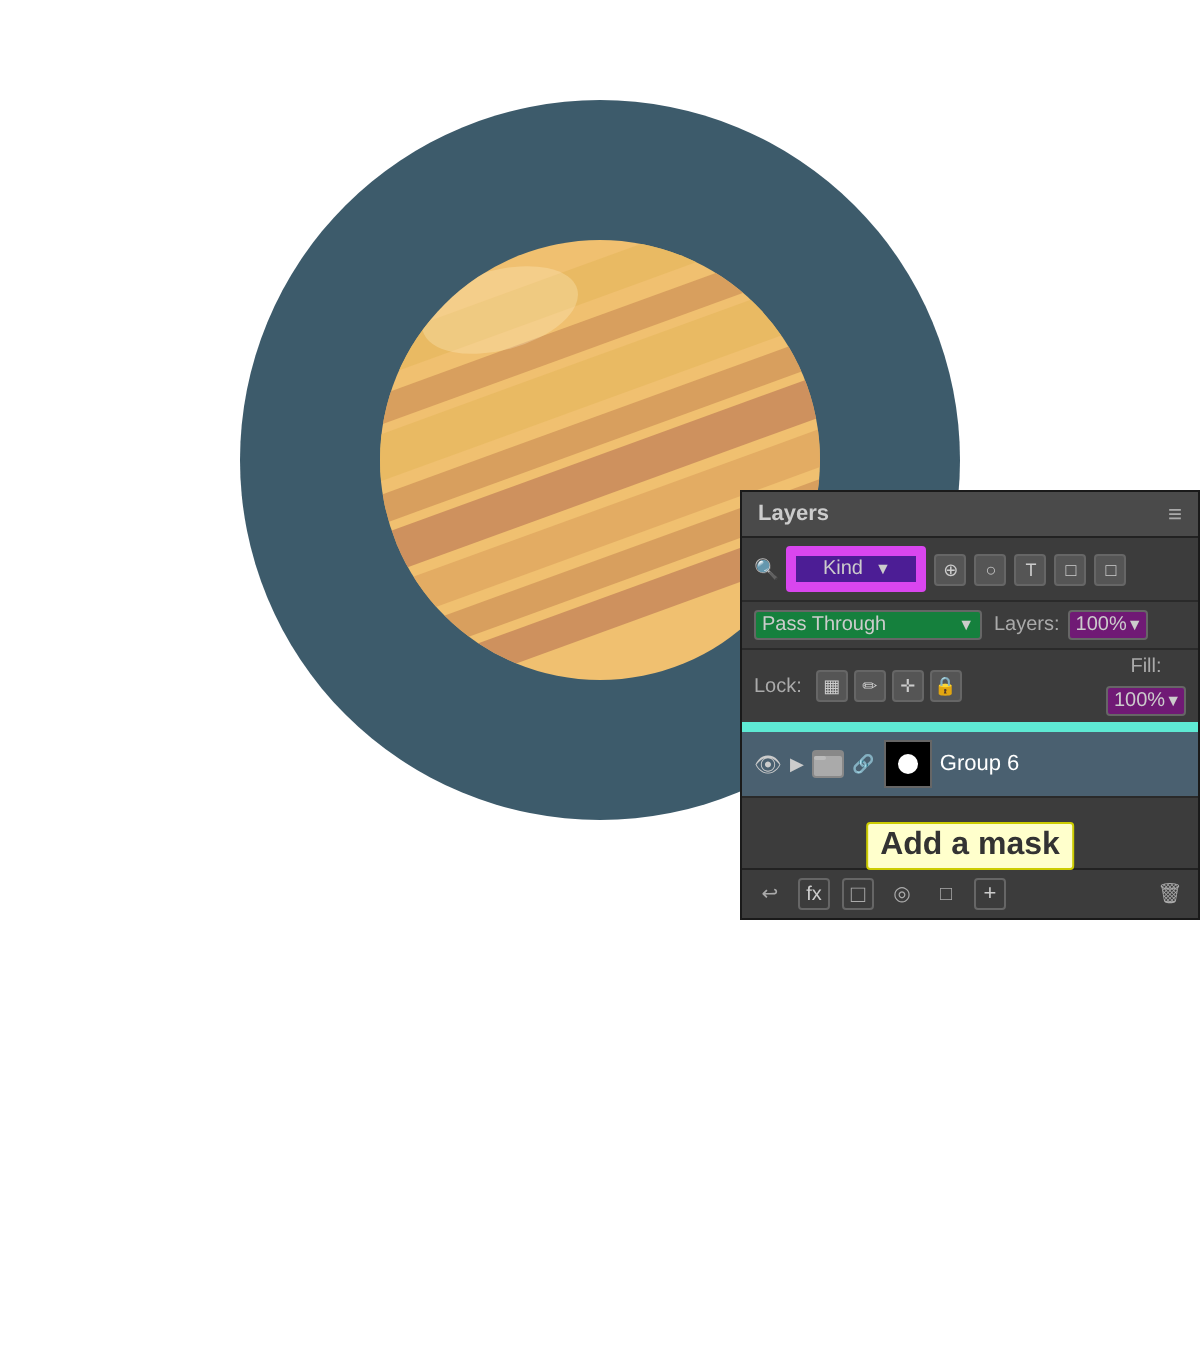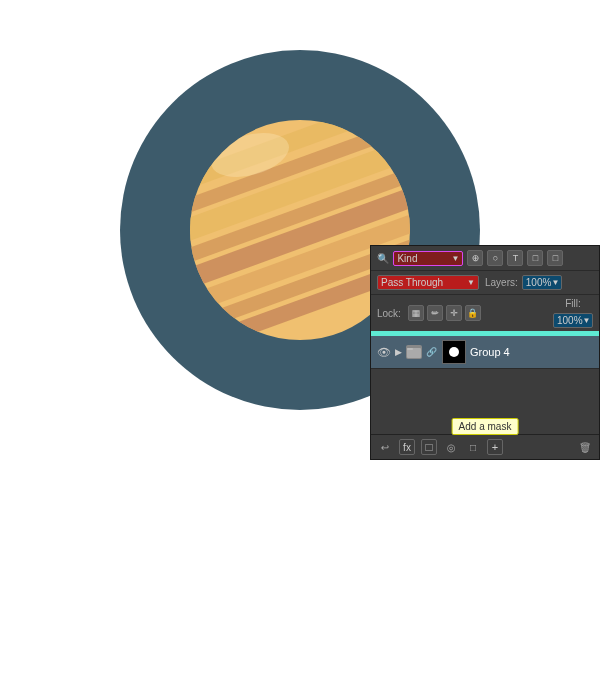--- a/index.html
+++ b/index.html
@@ -117,25 +117,25 @@
       border-bottom: 1px solid #2a2a2a;
       gap: 4px;
     }
 
     .filter-icon {
       color: #aaa;
       font-size: 10px;
     }
 
     .filter-dropdown {
-      background: #7f1d1d;
-      border: 1px solid #d946ef;
-      color: #ccc;
-      font-size: 10px;
-      padding: 1px 3px;
+      background: #4c1d95;
+      border: 5px solid #d946ef;
+      color: #ccc;
+      font-size: 10px;
+      padding: 1px 13px;
       border-radius: 2px;
       width: 70px;
       display: flex;
       align-items: center;
       justify-content: space-between;
       cursor: pointer;
     }
 
     .icon-row {
       display: flex;
@@ -159,47 +159,47 @@
 
     .blend-row {
       display: flex;
       align-items: center;
       padding: 4px 6px;
       border-bottom: 1px solid #2a2a2a;
       gap: 6px;
     }
 
     .blend-dropdown {
-      background: #b91c1c;
+      background: #15803d;
       border: 1px solid #666;
       color: #ccc;
       font-size: 10px;
       padding: 1px 3px;
       border-radius: 2px;
-      width: 102px;
+      width: 114px;
       display: flex;
       align-items: center;
       justify-content: space-between;
       cursor: pointer;
       flex-shrink: 0;
     }
 
     .opacity-row {
       display: flex;
       align-items: center;
       gap: 4px;
     }
 
     .opacity-label {
       font-size: 10px;
       color: #aaa;
     }
 
     .opacity-input {
-      background: #0c4a6e;
+      background: #701a75;
       border: 1px solid #666;
       color: #ccc;
       font-size: 10px;
       width: 40px;
       padding: 1px 3px;
       border-radius: 2px;
       display: flex;
       align-items: center;
       justify-content: space-between;
     }
@@ -325,24 +325,25 @@
       position: absolute;
       bottom: 24px;
       left: 50%;
       transform: translateX(-50%);
     }
 
     .tooltip {
       background: #ffffcc;
       color: #333;
       border: 1px solid #cccc00;
-      font-size: 10px;
+      font-size: 16px;
       padding: 2px 6px;
       border-radius: 2px;
       white-space: nowrap;
+      font-weight: bold;
     }
 
     .chevron { font-size: 8px; }
 
     .lock-icons {
       display: flex;
       gap: 3px;
     }
   </style>
 </head>
@@ -359,20 +360,24 @@
       <div class="stripe stripe-5"></div>
       <div class="stripe stripe-6"></div>
       <div class="stripe stripe-7"></div>
       <div class="stripe stripe-8"></div>
       <div class="planet-highlight"></div>
     </div>
   </div>
 
   <div class="layers-panel">
 
+    <div class="layers-header">
+      <span class="layers-title">Layers</span>
+      <span class="layers-menu-icon">≡</span>
+    </div>
 
     <div class="filter-row">
       <span class="filter-icon">🔍</span>
       <div class="filter-dropdown">
         <span>Kind</span>
         <span class="chevron">▼</span>
       </div>
       <div class="icon-row">
         <div class="tool-icon">⊕</div>
         <div class="tool-icon">○</div>
@@ -419,21 +424,21 @@
       <div class="layer-folder-icon">
         <svg width="14" height="12" viewBox="0 0 14 12">
           <rect x="0" y="2" width="14" height="10" rx="1" fill="#aaa"></rect>
           <rect x="0" y="2" width="6" height="2" rx="1" fill="#bbb"></rect>
         </svg>
       </div>
       <div class="layer-link">🔗</div>
       <div class="layer-thumb">
         <div class="layer-thumb-white"></div>
       </div>
-      <span class="layer-name">Group 4</span>
+      <span class="layer-name">Group 6</span>
     </div>
 
     <div class="layers-bottom">
       <div class="bottom-icon">↩</div>
       <div class="bottom-icon" style="font-size:10px; border:1px solid #666; border-radius:2px; padding:1px 3px; color:#ccc;">fx</div>
       <div class="bottom-icon" style="border:1px solid #666; border-radius:2px; width:16px; height:16px; font-size:12px; color:#aaa;">□</div>
       <div class="bottom-icon">◎</div>
       <div class="bottom-icon">□</div>
       <div class="bottom-icon" style="border:1px solid #666; border-radius:2px; width:16px; height:16px; font-size:11px; color:#ccc; display:flex; align-items:center; justify-content:center;">+</div>
       <div class="bottom-icon" style="margin-left:auto;">🗑</div>

